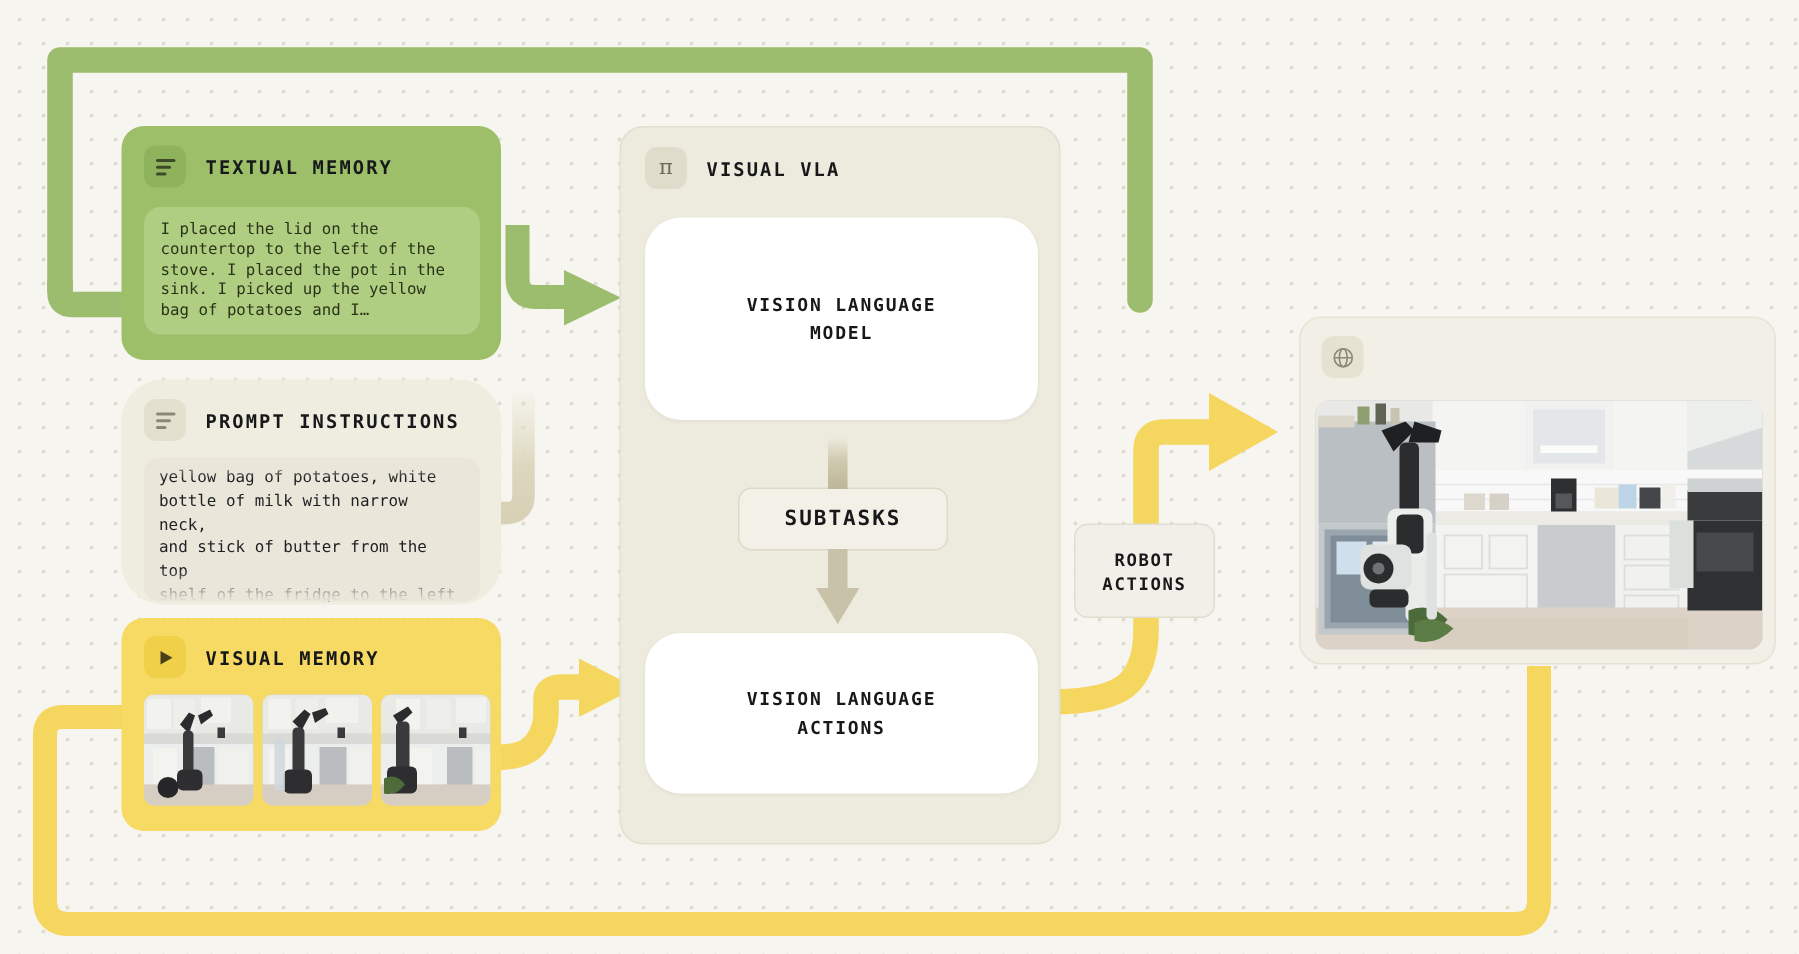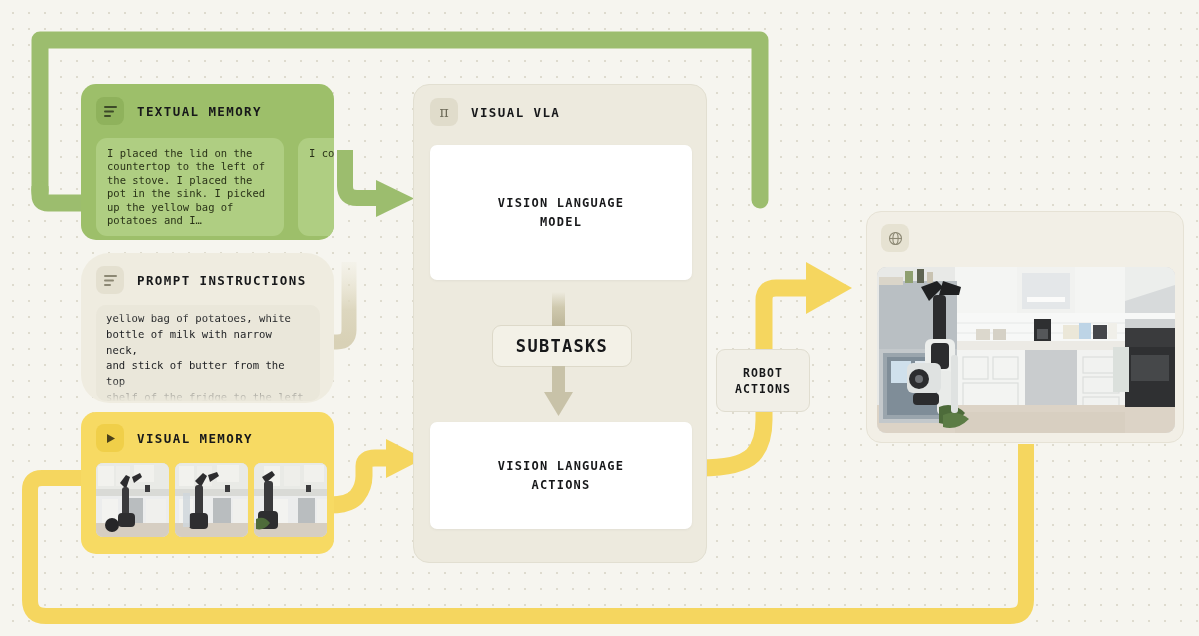--- a/index.html
+++ b/index.html
@@ -23,21 +23,21 @@
   .htitle{font-size:12.5px;font-weight:700;letter-spacing:1.4px;color:#17181a;
           white-space:nowrap;}
 
   
   #textual-memory{left:81px;top:84px;width:253px;height:156px;
     background:#9dbf6a;border-radius:15px;padding:13px 4px 0 15px;overflow:hidden;}
   #textual-memory .hicon{background:#8fb25c;}
   .tm-strip{display:flex;gap:14px;margin-top:13px;}
   .tm-card{background:#afce82;border-radius:11px;padding:9px 11px;
            box-sizing:border-box;flex:0 0 auto;}
-  .tm-card.a{width:188px;}
+  .tm-card.a{width:224px;}
   .tm-card.b{width:208px;}
   .tm-card p{margin:0;font-size:10.5px;line-height:13.4px;color:#2a3318;
              white-space:pre-wrap;}
 
   
   #prompt-instructions{left:81px;top:253px;width:253px;height:150px;
     background:#efece0;border-radius:28px;padding:13px 0 0 15px;overflow:hidden;}
   #prompt-instructions .hicon{background:#e4e0d0;}
   .pi-box{margin-top:11px;width:224px;height:96px;background:#eae7da;
           border-radius:10px;padding:6px 10px 0 10px;box-sizing:border-box;
@@ -57,29 +57,29 @@
   .vm-thumb{width:73px;height:74px;border-radius:7px;overflow:hidden;
             flex:0 0 auto;position:relative;background:#cfd2d4;}
   .vm-thumb svg{display:block;width:100%;height:100%;}
 
   
   #memory-vla{left:413px;top:84px;width:294px;height:479px;
     background:#edeade;border-radius:16px;padding:13px 0 0 16px;
     border:1px solid #e2dfd1;}
   #memory-vla .hicon{background:#e0dccb;}
   .vla-box{position:absolute;left:16px;width:262px;background:#ffffff;
-    border-radius:7px;display:flex;align-items:center;justify-content:center;
+    border-radius:24px;display:flex;align-items:center;justify-content:center;
     text-align:center;font-size:12px;font-weight:700;letter-spacing:1.2px;
     line-height:19px;color:#17181a;box-shadow:0 1px 3px rgba(0,0,0,.05);}
   #vlm-box{top:60px;height:135px;}
   #vla-actions-box{top:337px;height:107px;}
   #subtasks-chip{position:absolute;left:78px;top:240px;width:138px;height:40px;
     background:#f3f1e7;border:1px solid #ddd9c9;border-radius:9px;
     display:flex;align-items:center;justify-content:center;
-    font-size:17px;font-weight:700;letter-spacing:1.3px;color:#17181a;}
+    font-size:14px;font-weight:700;letter-spacing:1.3px;color:#17181a;}
 
   
   #robot-actions{left:716px;top:349px;width:94px;height:63px;z-index:6;
     background:#f1efe7;border:1px solid #e0ddd0;border-radius:9px;
     display:flex;align-items:center;justify-content:center;text-align:center;
     font-size:11.5px;font-weight:700;letter-spacing:1.1px;line-height:16px;
     color:#17181a;}
 
   
   #real-world{left:866px;top:211px;width:318px;height:232px;

